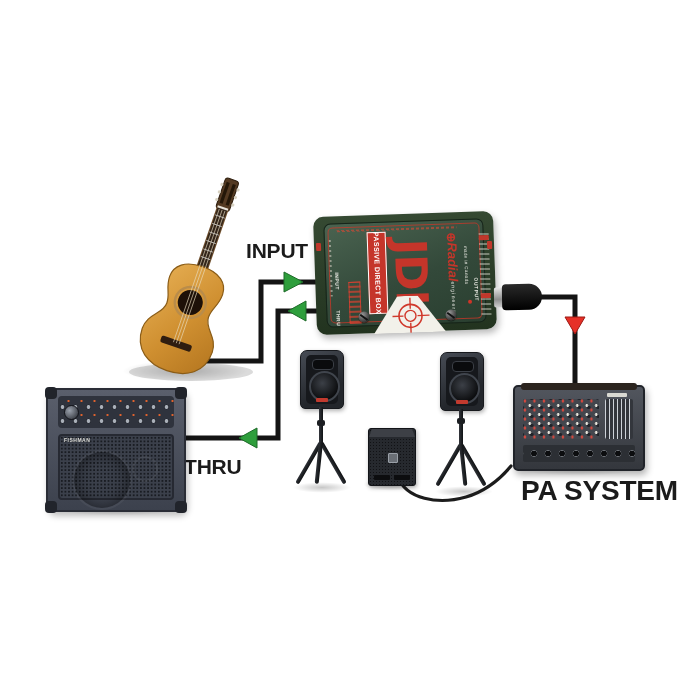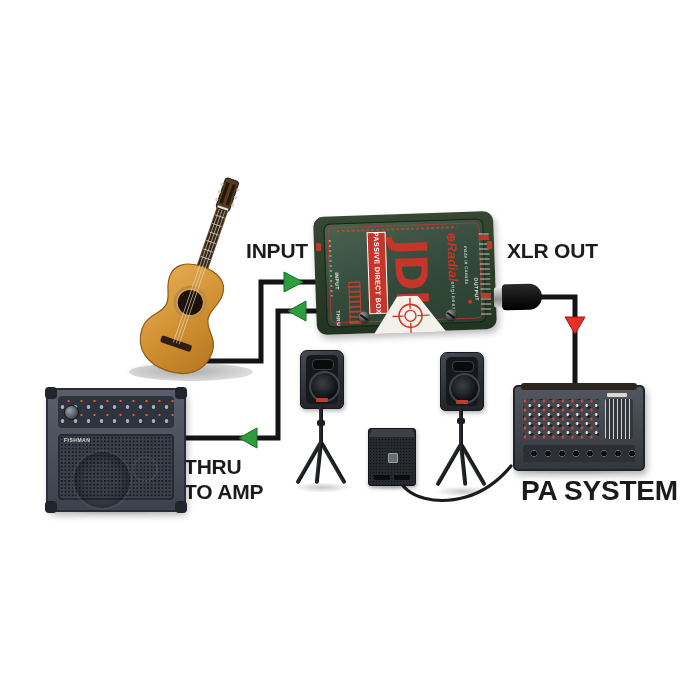--- a/index.html
+++ b/index.html
@@ -286,20 +286,18 @@
 
   <div id="pa" class="abs">
     <div class="pa-handle"></div>
     <div class="pa-knobs"></div>
     <div class="pa-brand"></div>
     <div class="pa-eq"></div>
     <div class="pa-inputs"></div>
   </div>
 
   <div class="flow-label" id="label-input">INPUT</div>
-  <div class="flow-label" id="label-xlrout">XLR OUT</div>
   <div class="flow-label" id="label-thru">
     <div>THRU</div>
-    <div>TO AMP</div>
   </div>
   <div class="flow-label" id="label-pa">PA SYSTEM</div>
 
 </div>
 
 </body></html>

